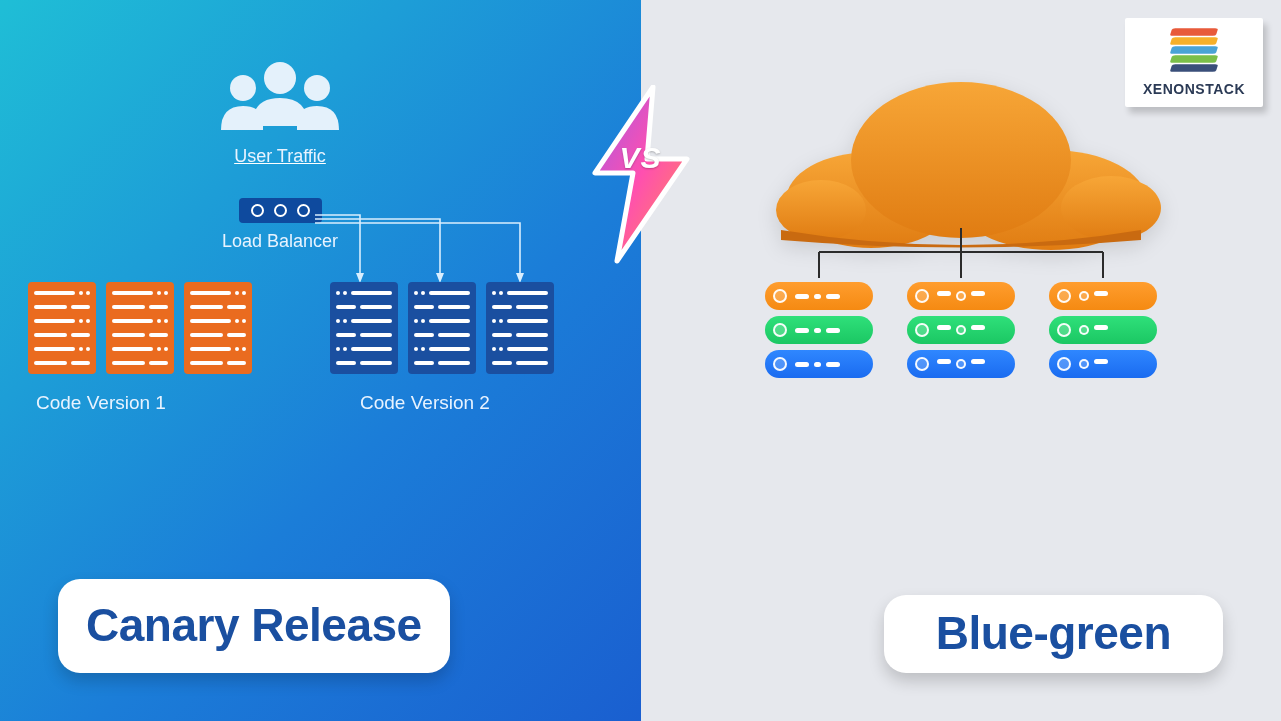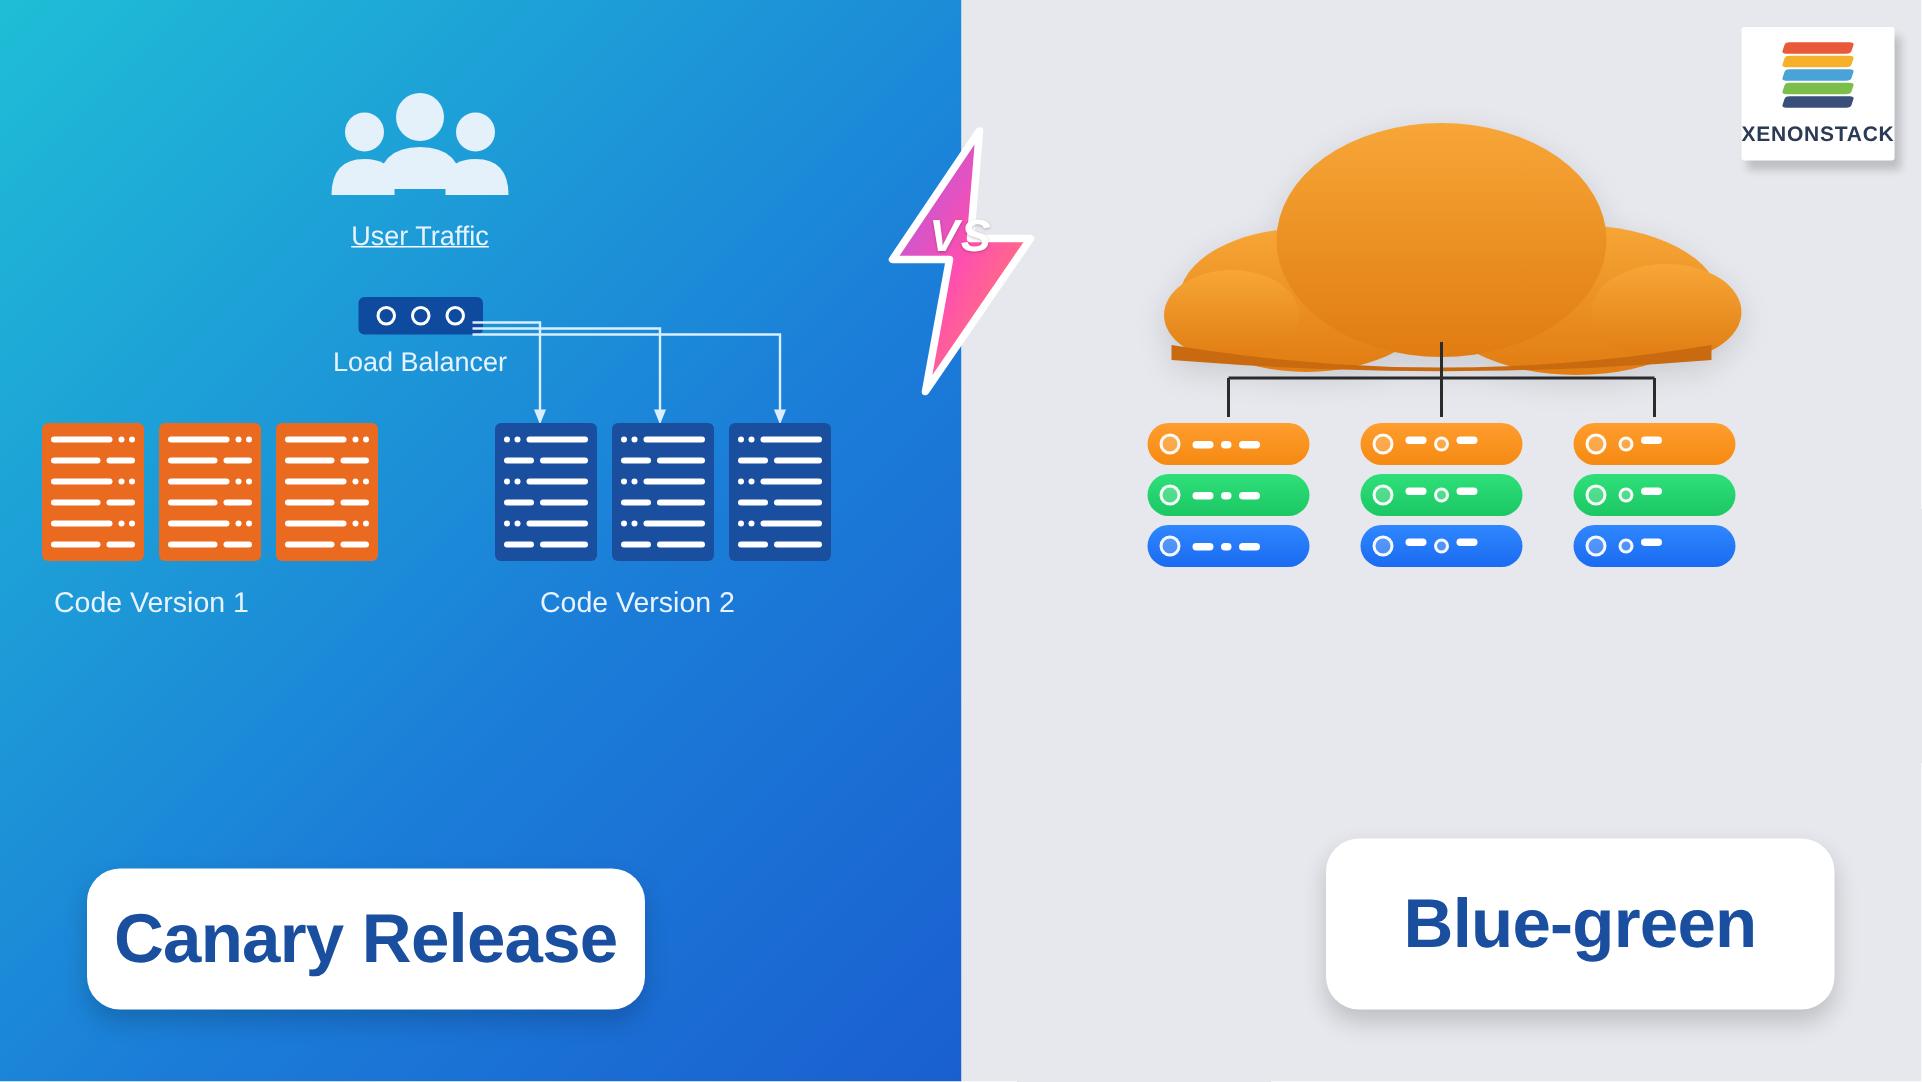--- a/index.html
+++ b/index.html
@@ -28,21 +28,21 @@
     background: #e6e8ed;
     position: relative;
   }
 
   
   .logo-badge {
     position: absolute;
     top: 18px;
     right: 18px;
     background: #fff;
-    padding: 12px 0 10px;
+    padding: 12px 18px 10px;
     border-radius: 2px;
     box-shadow: 4px 6px 6px rgba(0,0,0,0.18);
     text-align: right;
   }
   .logo-stack {
     display: flex;
     flex-direction: column;
     align-items: center;
     gap: 0;
     margin-bottom: 6px;
@@ -197,26 +197,26 @@
   }
   .rs-dash-wrap { display:flex; gap:5px; }
   .rs-dash { width:14px; height:5px; background:#fff; border-radius:3px; }
   .rs-dash.sm { width:7px; }
 
   
   .title-card {
     position: absolute;
     background: #fff;
     border-radius: 22px;
-    padding: 22px 18px;
+    padding: 22px 28px;
     box-shadow: 0 8px 16px rgba(0,0,0,0.18);
     text-align: center;
   }
   .title-card.left { left: 58px; bottom: 48px; }
-  .title-card.right { right: 58px; bottom: 48px; padding: 32px 52px; }
+  .title-card.right { right: 58px; bottom: 48px; padding: 14px 52px; }
   .title-text {
     color: #1a4fa0;
     font-weight: 800;
     font-size: 46px;
     letter-spacing: -0.5px;
     line-height: 1.08;
   }
 
   
   .vs-badge {

